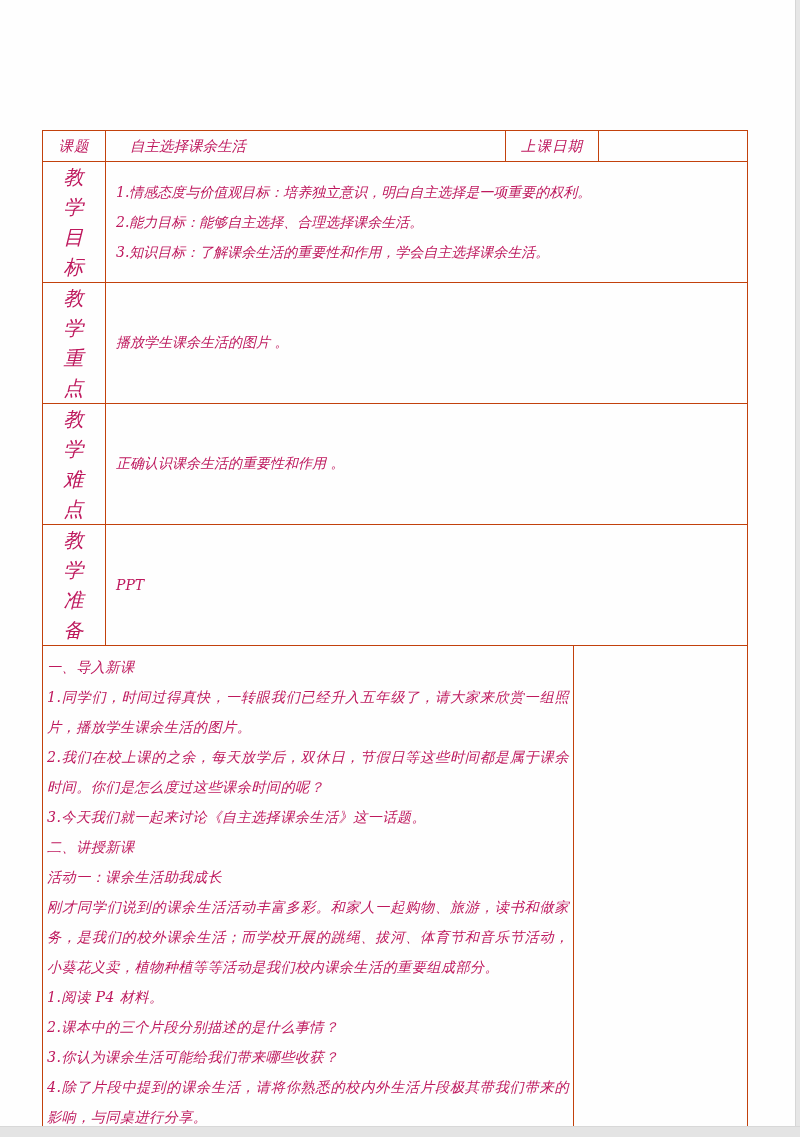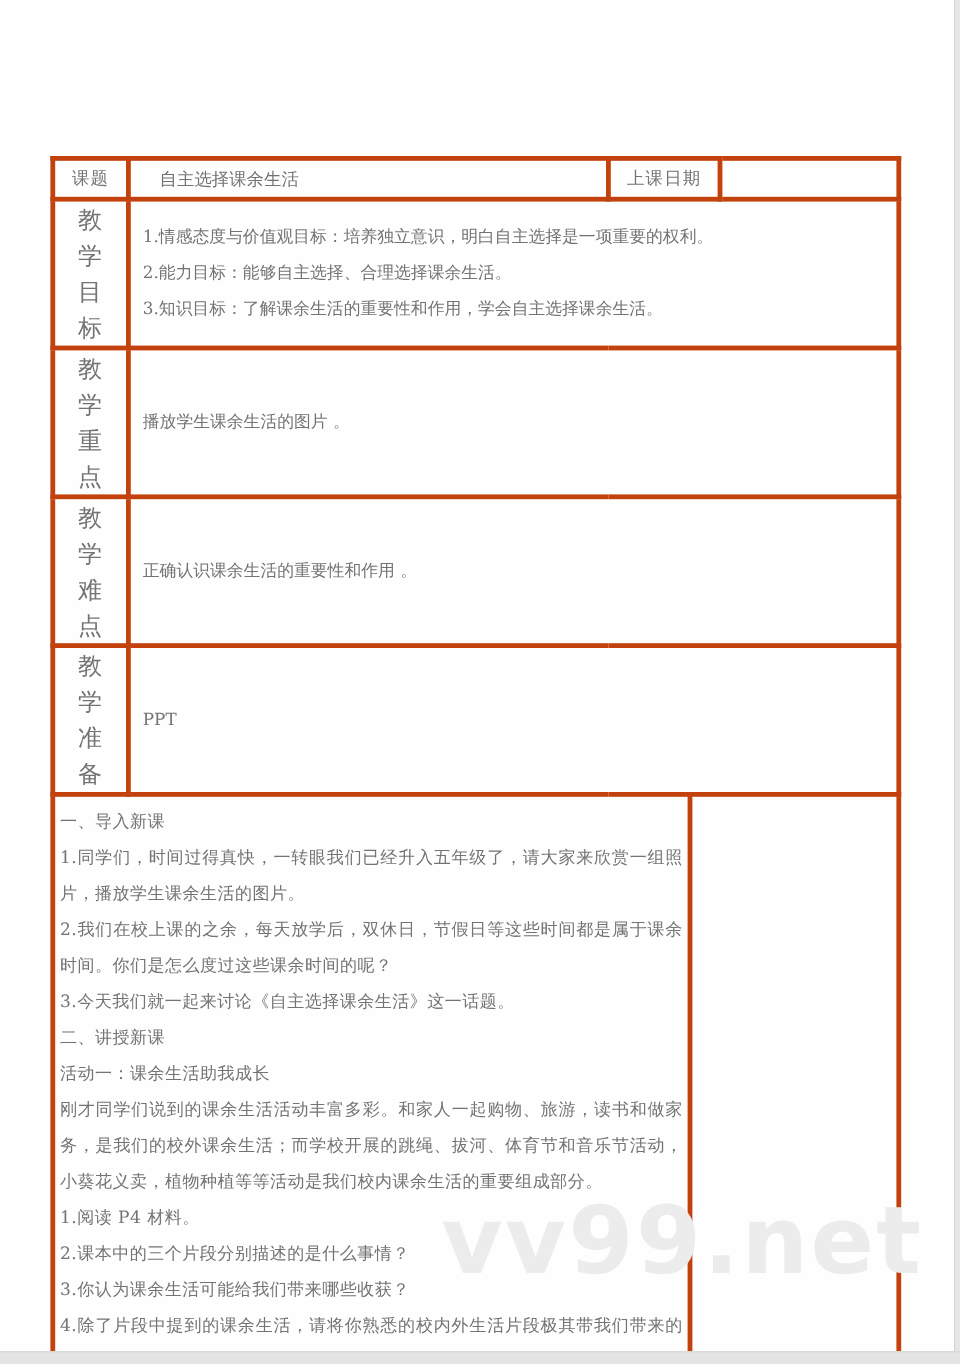--- a/index.html
+++ b/index.html
@@ -18,22 +18,23 @@
       font-family: "DejaVu Sans", "Liberation Sans", sans-serif;
       font-weight: bold; font-size: 21px; color: #2233cc; letter-spacing: 0.5px;
     }
 
     table.lesson {
       position: absolute; left: 42px; top: 130px; width: 705px;
       border-collapse: collapse; table-layout: fixed;
       font-size: 14px;
     }
     table.lesson td {
-      border: 4px solid #c2410c; padding: 0; vertical-align: middle;
-      color: #737373;
+      border: 1px solid #c2410c; padding: 0; vertical-align: middle;
+      color: #be185d;
+      font-style: italic;
     }
     .lbl { text-align: center; line-height: 30px; font-size: 14.5px; letter-spacing: 1px; }
     .lbl2 { text-align: center; font-size: 20px; line-height: 30px; letter-spacing: 7px; padding-left: 6px !important; }
     .cell-pad { padding-left: 10px !important; }
     .topic { padding-left: 24px !important; font-size: 14.5px; }
     .obj-line { line-height: 30px; font-size: 14px; }
     .hdr { text-align: center; font-size: 14.5px; height: 28px; }
     .content { vertical-align: top !important; padding: 6px 4px 2px 4px !important; }
     .content p { margin: 0; line-height: 30px; font-size: 14.2px; letter-spacing: 0.4px; text-align: justify; }
 
@@ -113,16 +114,15 @@
         <p>1.阅读 P4 材料。</p>
         <p>2.课本中的三个片段分别描述的是什么事情？</p>
         <p>3.你认为课余生活可能给我们带来哪些收获？</p>
         <p>4.除了片段中提到的课余生活，请将你熟悉的校内外生活片段极其带我们带来的影响，与同桌进行分享。</p>
       </td>
       <td colspan="2"></td>
     </tr>
   </tbody>
     </table>
 
-  <div class="watermark">vv99.net</div>
 </div>
 <div class="right-edge"></div>
 <div class="bottom-edge"></div>
 
 </body></html>

